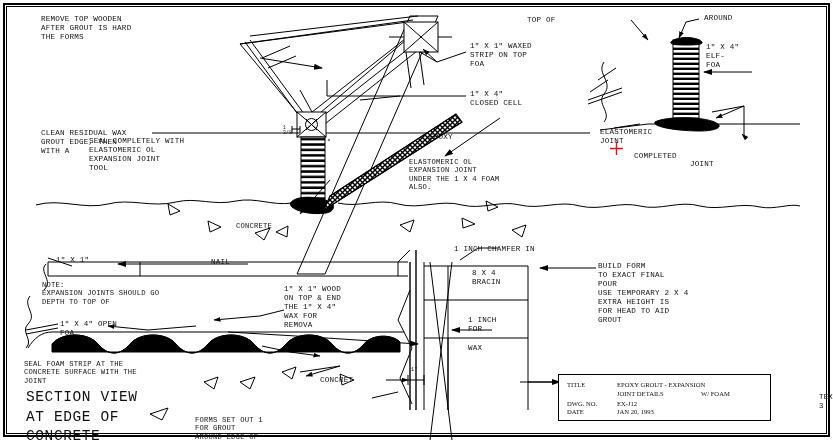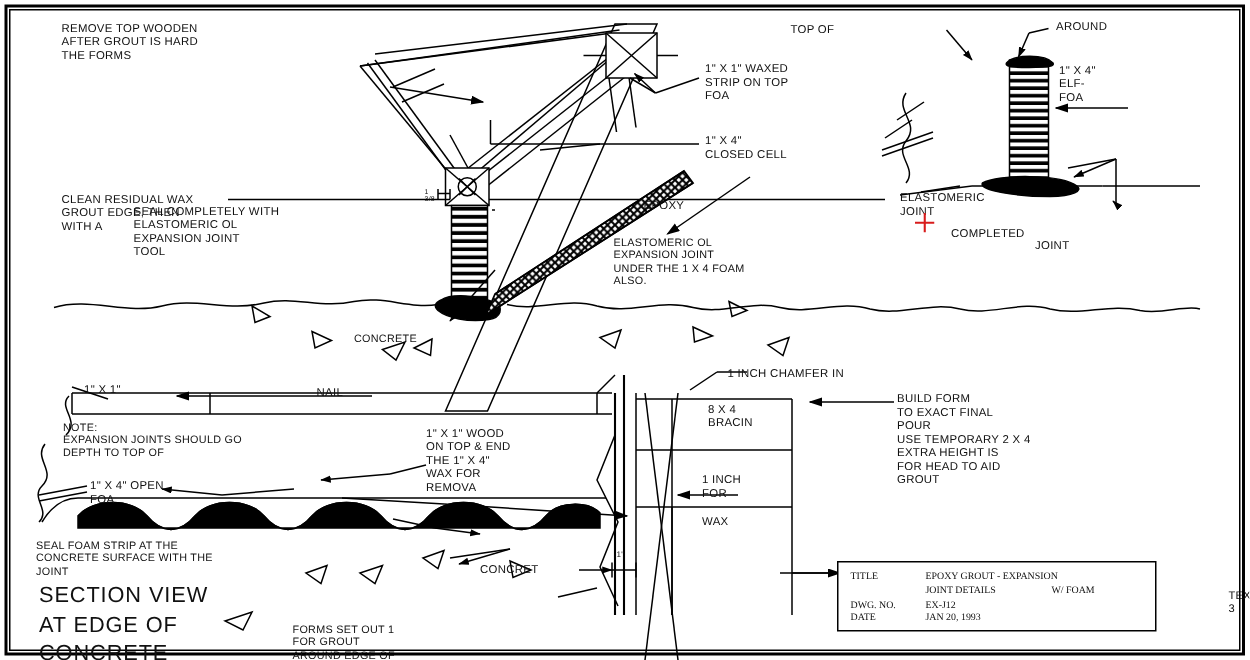--- a/index.html
+++ b/index.html
@@ -3,21 +3,21 @@
 <meta charset="utf-8">
 <style>
   html,body{margin:0;padding:0;background:#ffffff;}
   body{font-family:"Liberation Serif", serif;}
   #sheet{position:relative;width:833px;height:440px;background:#fff;overflow:hidden;}
   
   .border-outer{position:absolute;left:3px;top:3px;width:827px;height:434px;border:2px solid #000;box-sizing:border-box;}
   .border-inner{position:absolute;left:6px;top:6px;width:821px;height:428px;border:1px solid #000;box-sizing:border-box;}
 
   
-  .note{position:absolute;font-family:Liberation Sans, sans-serif;color:#111;
+  .note{position:absolute;font-family:Liberation Mono, monospace;color:#111;
         line-height:1.18;white-space:pre-line;letter-spacing:.2px;}
   .n7{font-size:7.2px;}
   .n75{font-size:7.6px;}
   .big{font-size:14.5px;letter-spacing:.6px;line-height:1.35;}
 
   svg.layer{position:absolute;left:0;top:0;width:833px;height:440px;overflow:visible;}
 
   .ln{stroke:#000;fill:none;}
   .lw1{stroke-width:1;}
   .lw15{stroke-width:1.4;}
@@ -325,21 +325,21 @@
 FOA</div>
   <div class="note n7" style="left:24px;top:360px;">SEAL FOAM STRIP AT THE
 CONCRETE SURFACE WITH THE
 JOINT</div>
 
   <div class="note n75" style="left:284px;top:285px;">1" X 1" WOOD
 ON TOP &amp; END
 THE 1" X 4"
 WAX FOR
 REMOVA</div>
-  <div class="note n75" style="left:485px;top:245px;text-align:center;">1 INCH CHAMFER IN</div>
+  <div class="note n75" style="left:454px;top:245px;text-align:center;">1 INCH CHAMFER IN</div>
   <div class="note n75" style="left:472px;top:269px;">8 X 4
 BRACIN</div>
   <div class="note n75" style="left:468px;top:316px;">1 INCH
 FOR</div>
   <div class="note n75" style="left:468px;top:344px;">WAX</div>
   <div class="note n75" style="left:320px;top:376px;">CONCRET</div>
   <div class="note n75" style="left:598px;top:262px;">BUILD FORM
 TO EXACT FINAL
 POUR
 USE TEMPORARY 2 X 4

